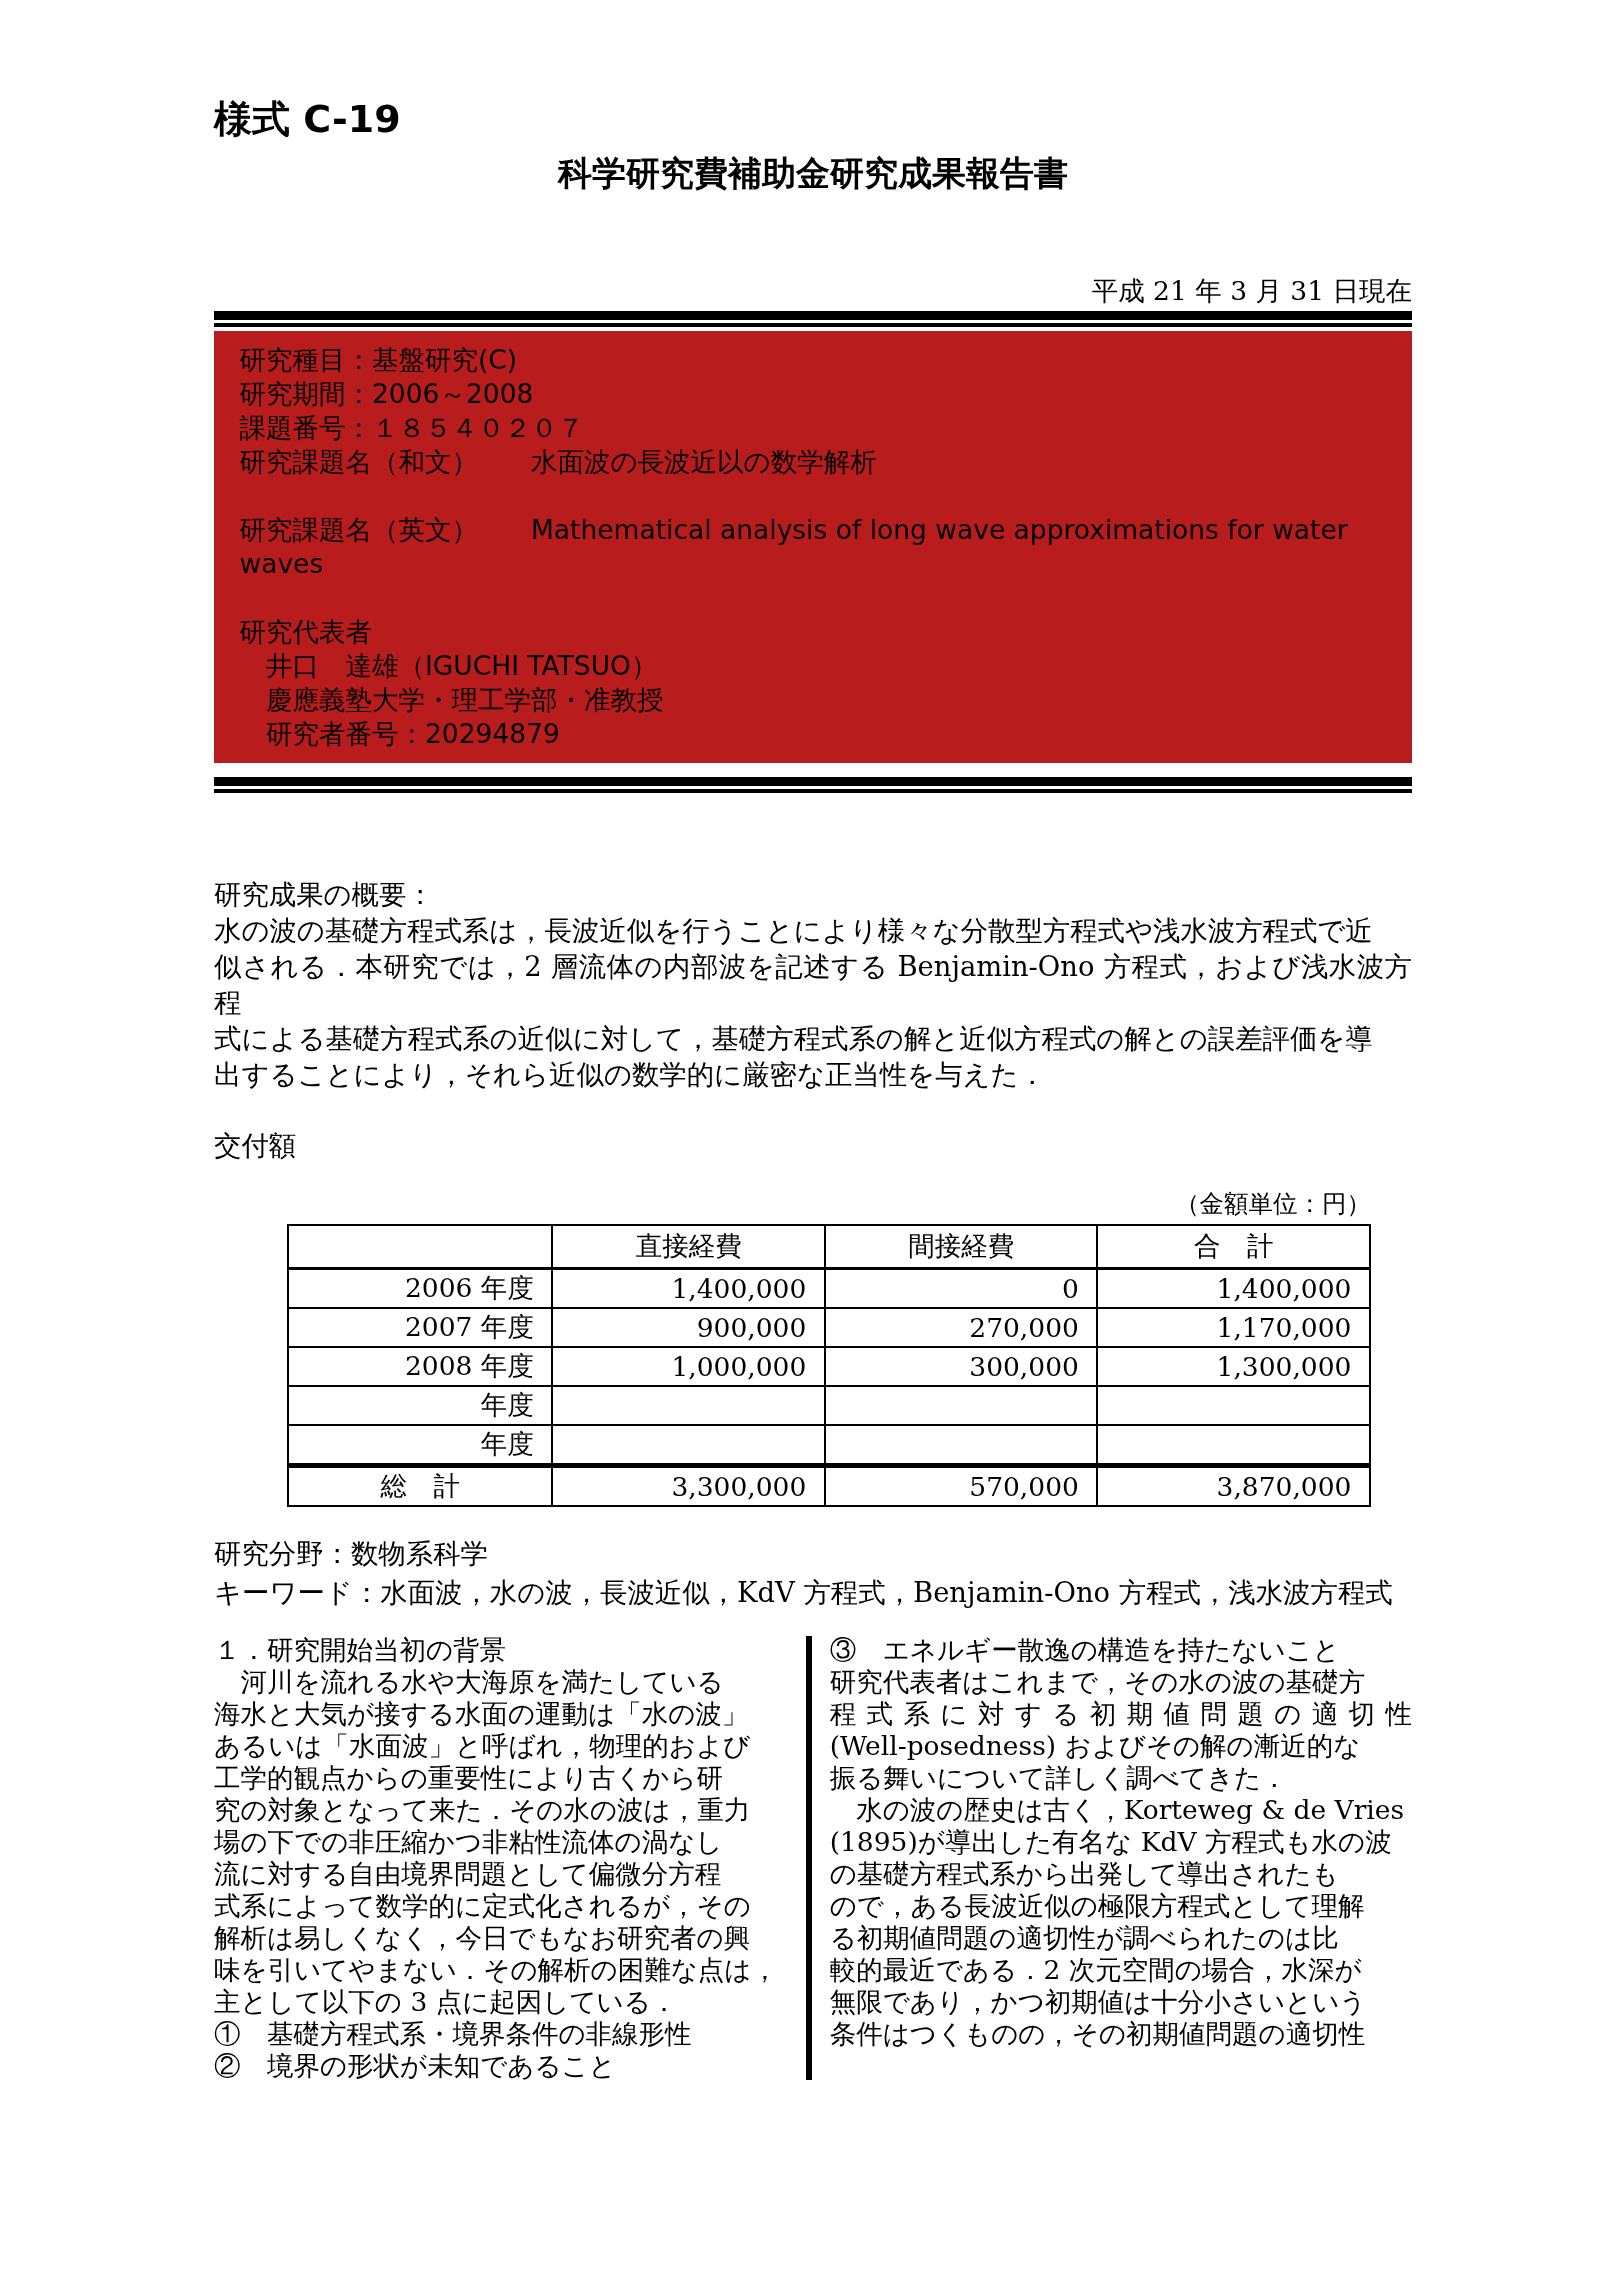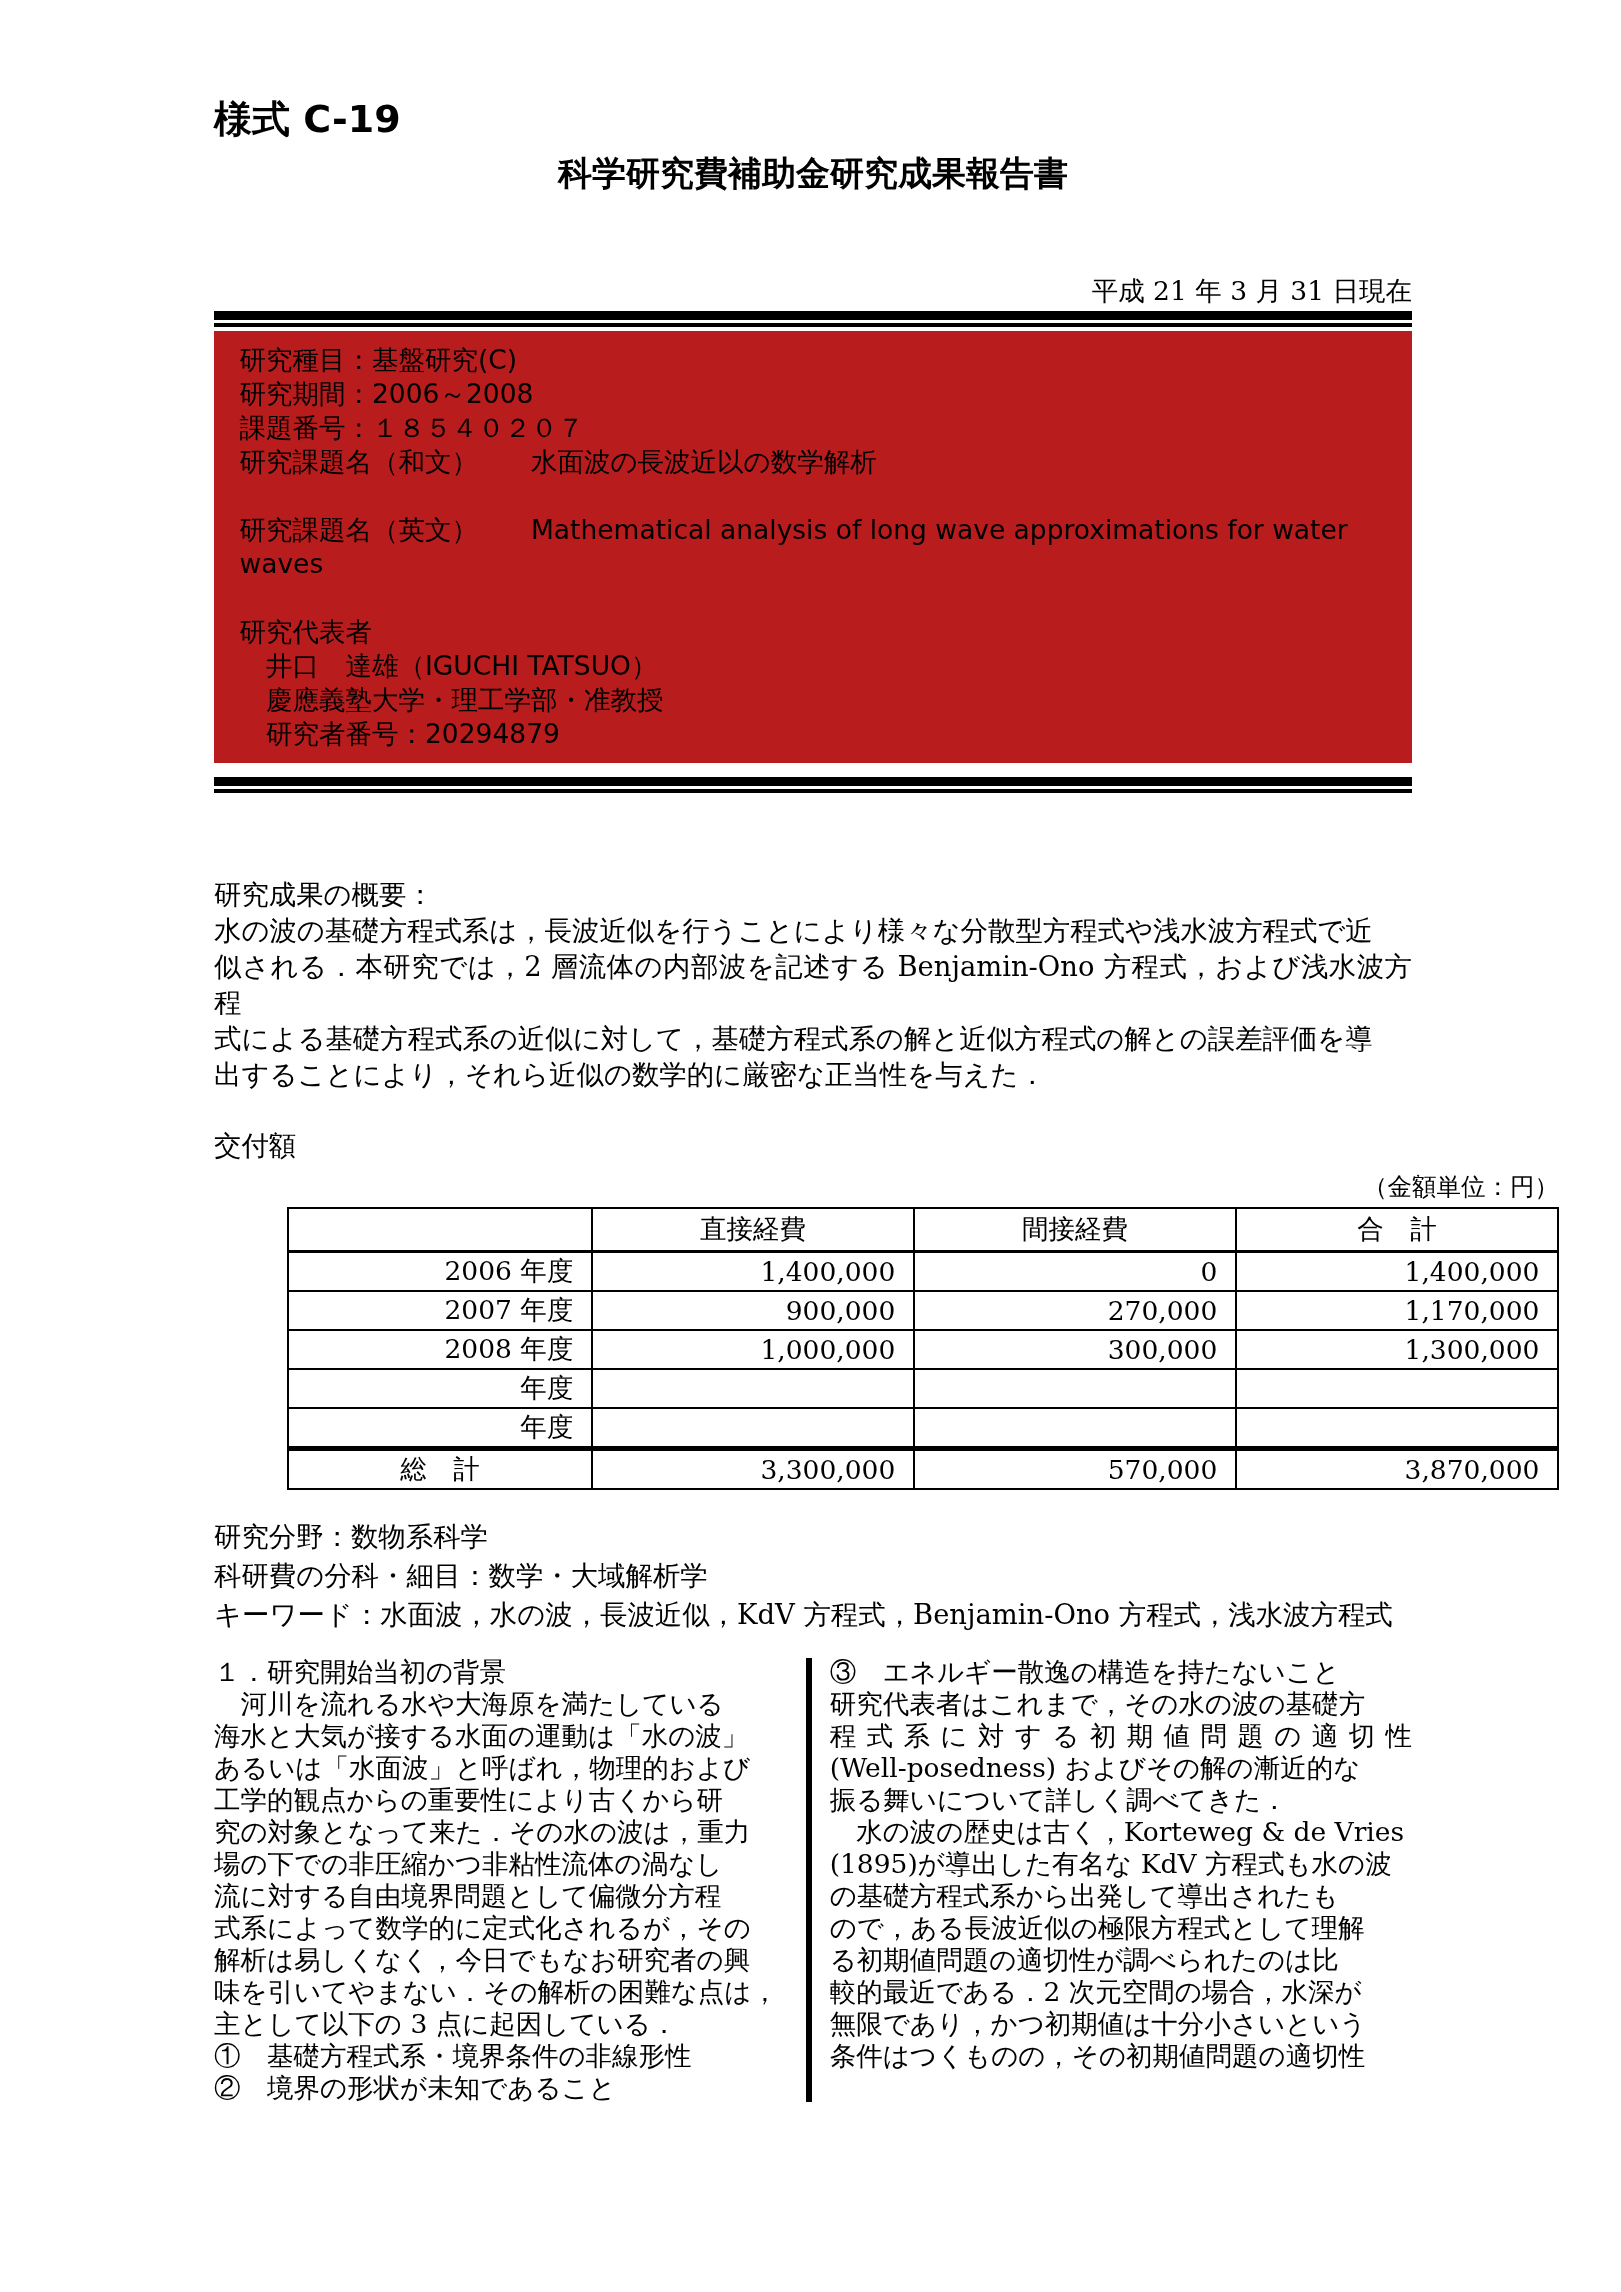--- a/index.html
+++ b/index.html
@@ -33,21 +33,21 @@
     font-size: 26.5px;
   }
   .info-box .line { min-height: 34px; line-height: 34px; white-space: pre-wrap; }
 
   .overview { margin-top: 84px; font-size: 27.4px; }
   .overview .heading { line-height: 36px; }
   .overview .line { line-height: 36px; white-space: pre-wrap; text-align: justify; }
 
   .funding { margin-top: 35px; }
   .funding .heading { font-size: 27.4px; line-height: 36px; }
-  .funding-table-wrap { width: 1272px; margin-left: 73px; margin-top: 7px; }
+  .funding-table-wrap { width: 1084px; margin-left: 73px; margin-top: 24px; }
   .unit-note { text-align: right; font-size: 24.5px; line-height: 32px; margin-bottom: 3.9px; }
   table { border-collapse: collapse; width: 100%; table-layout: fixed; border: 2.9px solid #000; }
   th, td {
     border: 2.9px solid #000; font-size: 26.5px; padding: 0 17.6px;
     height: 37px; overflow: hidden;
   }
   thead th {
     text-align: center; font-weight: normal; height: 41px;
     border-bottom: 3.9px solid #000;
   }
@@ -155,21 +155,20 @@
               <td>570,000</td>
               <td>3,870,000</td>
             </tr>
           </tbody>
       </table>
     </div>
   </div>
 
   <div class="meta">
       <div class="line">研究分野：数物系科学</div>
-      <div class="line">科研費の分科・細目：数学・大域解析学</div>
       <div class="line">キーワード：水面波，水の波，長波近似，KdV 方程式，Benjamin-Ono 方程式，浅水波方程式</div>
     </div>
 
   <div class="columns">
     <div class="col left">
         <div class="line">１．研究開始当初の背景</div>
         <div class="line">　河川を流れる水や大海原を満たしている</div>
         <div class="line">海水と大気が接する水面の運動は「水の波」</div>
         <div class="line">あるいは「水面波」と呼ばれ，物理的および</div>
         <div class="line">工学的観点からの重要性により古くから研</div>

